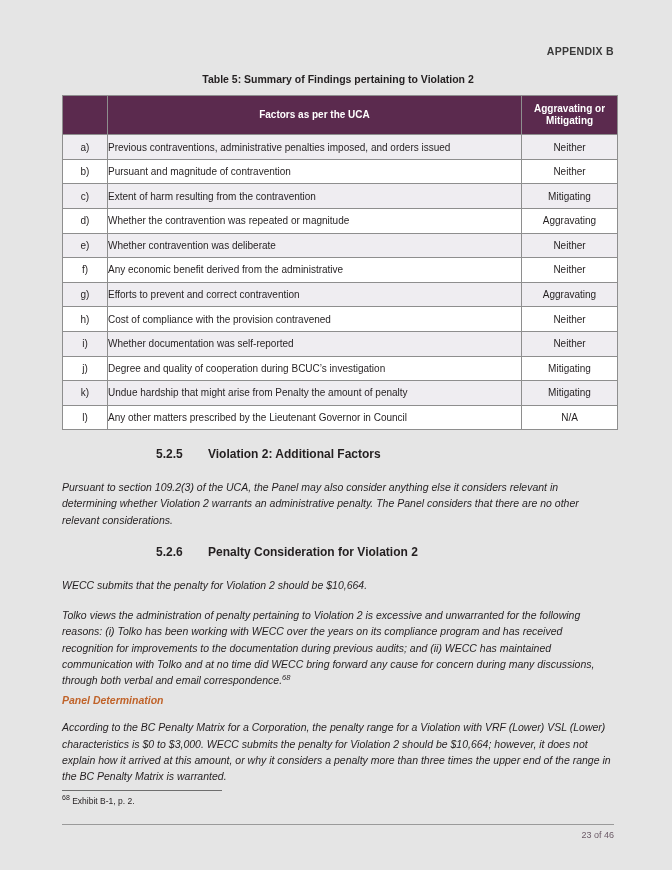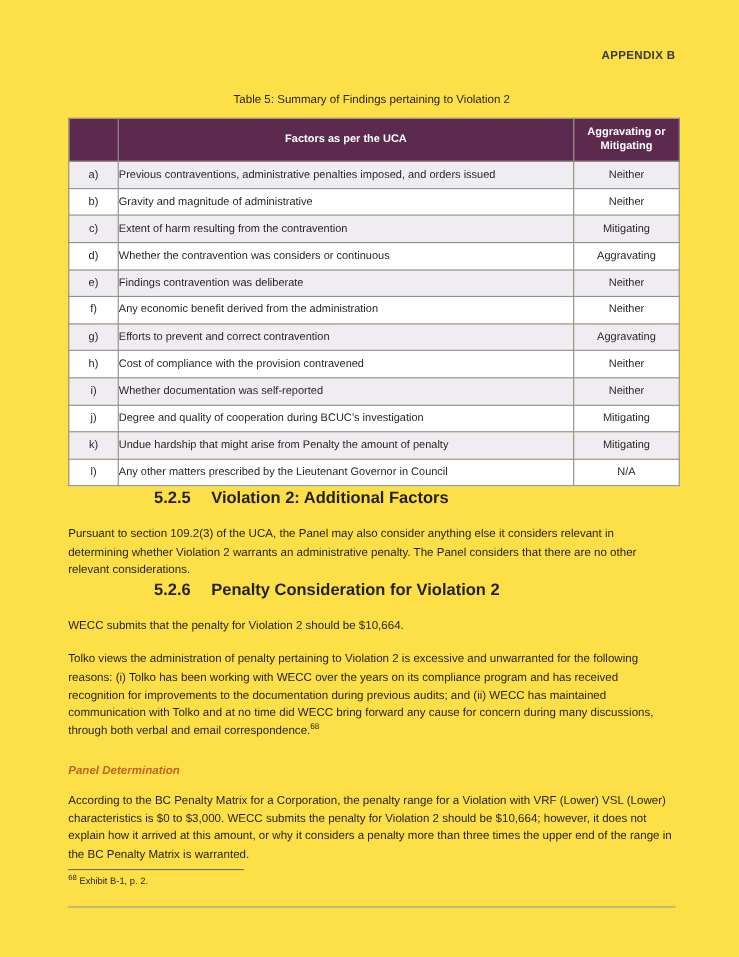--- a/index.html
+++ b/index.html
@@ -13,21 +13,21 @@
     font-family: "Liberation Sans", sans-serif;
     color: #231f20;
     position: relative;
     overflow: hidden;
   }
   .page {
     position: absolute;
     left: 0; top: 0;
     width: 672px;
     height: 870px;
-    background: #fde047;
+    background: #e5e5e5;
   }
   .content {
     position: absolute;
     left: 62px;
     top: 44px;
     width: 552px;
   }
 
   
   .doc-header {
@@ -42,23 +42,23 @@
   }
   .order-label {
     font-size: 10.5px;
     color: #3a3a3a;
   }
 
   
   .table-caption {
     text-align: center;
     font-size: 10.5px;
-    font-weight: normal;
-    color: #231f20;
-    margin-top: 26px;
+    font-weight: bold;
+    color: #231f20;
+    margin-top: 14px;
     margin-bottom: 10px;
   }
 
   
   table.findings {
     border-collapse: collapse;
     width: 552px;
     table-layout: fixed;
     font-size: 10px;
     padding-left: 28px;
@@ -101,49 +101,50 @@
   }
   tbody tr.shaded td {
     background: #efedf1;
   }
   tbody tr.plain td {
     background: #ffffff;
   }
 
   
   h3.sub-heading {
-    font-size: 15px;
-    font-weight: bold;
-    color: #231f20;
-    margin: 0;
+    font-size: 12px;
+    font-weight: bold;
+    color: #231f20;
+    margin: 16px;
     padding-left: 78px;
     line-height: 1.4;
   }
   h3.sub-heading .num {
     display: inline-block;
     width: 52px;
   }
   .sec-1 { margin-top: 18px; }
   .sec-2 { margin-top: 22px; }
 
   p.body-text {
     font-size: 10.5px;
     line-height: 1.55;
     color: #231f20;
     margin: 14px 0 0 0;
     text-align: left;
+    font-style: italic;
   }
   p.body-text.tight { margin-top: 13px; }
 
   .panel-det {
     font-size: 10.5px;
     font-weight: bold;
     font-style: italic;
     color: #c0632a;
-    margin-top: 22px;
+    margin-top: 6px;
   }
 
   sup.fn {
     font-size: 7.5px;
     vertical-align: super;
     line-height: 0;
   }
 
   
   .footnote-wrap {
@@ -210,41 +211,41 @@
         </tr>
       </thead>
       <tbody>
         <tr class="shaded">
           <td class="cell-letter">a)</td>
           <td class="cell-factor">Previous contraventions, administrative penalties imposed, and orders issued</td>
           <td class="cell-result">Neither</td>
         </tr>
         <tr class="plain">
           <td class="cell-letter">b)</td>
-          <td class="cell-factor">Gravity and magnitude of administrative</td>
+          <td class="cell-factor">Pursuant and magnitude of contravention</td>
           <td class="cell-result">Neither</td>
         </tr>
         <tr class="shaded">
           <td class="cell-letter">c)</td>
           <td class="cell-factor">Extent of harm resulting from the contravention</td>
           <td class="cell-result">Mitigating</td>
         </tr>
         <tr class="plain">
           <td class="cell-letter">d)</td>
-          <td class="cell-factor">Whether the contravention was considers or continuous</td>
+          <td class="cell-factor">Whether the contravention was repeated or magnitude</td>
           <td class="cell-result">Aggravating</td>
         </tr>
         <tr class="shaded">
           <td class="cell-letter">e)</td>
-          <td class="cell-factor">Findings contravention was deliberate</td>
+          <td class="cell-factor">Whether contravention was deliberate</td>
           <td class="cell-result">Neither</td>
         </tr>
         <tr class="plain">
           <td class="cell-letter">f)</td>
-          <td class="cell-factor">Any economic benefit derived from the administration</td>
+          <td class="cell-factor">Any economic benefit derived from the administrative</td>
           <td class="cell-result">Neither</td>
         </tr>
         <tr class="shaded">
           <td class="cell-letter">g)</td>
           <td class="cell-factor">Efforts to prevent and correct contravention</td>
           <td class="cell-result">Aggravating</td>
         </tr>
         <tr class="plain">
           <td class="cell-letter">h)</td>
           <td class="cell-factor">Cost of compliance with the provision contravened</td>
@@ -293,15 +294,16 @@
 
   </div>
 
   <div class="footnote-wrap">
     <div class="footnote-rule"></div>
     <div class="footnote"><sup>68</sup> <span>Exhibit B-1, p. 2.</span></div>
   </div>
 
   <div class="page-footer">
     <div class="footer-rule"></div>
+    <div class="footer-text">23 of 46</div>
   </div>
 
 </div>
 
 </body></html>

